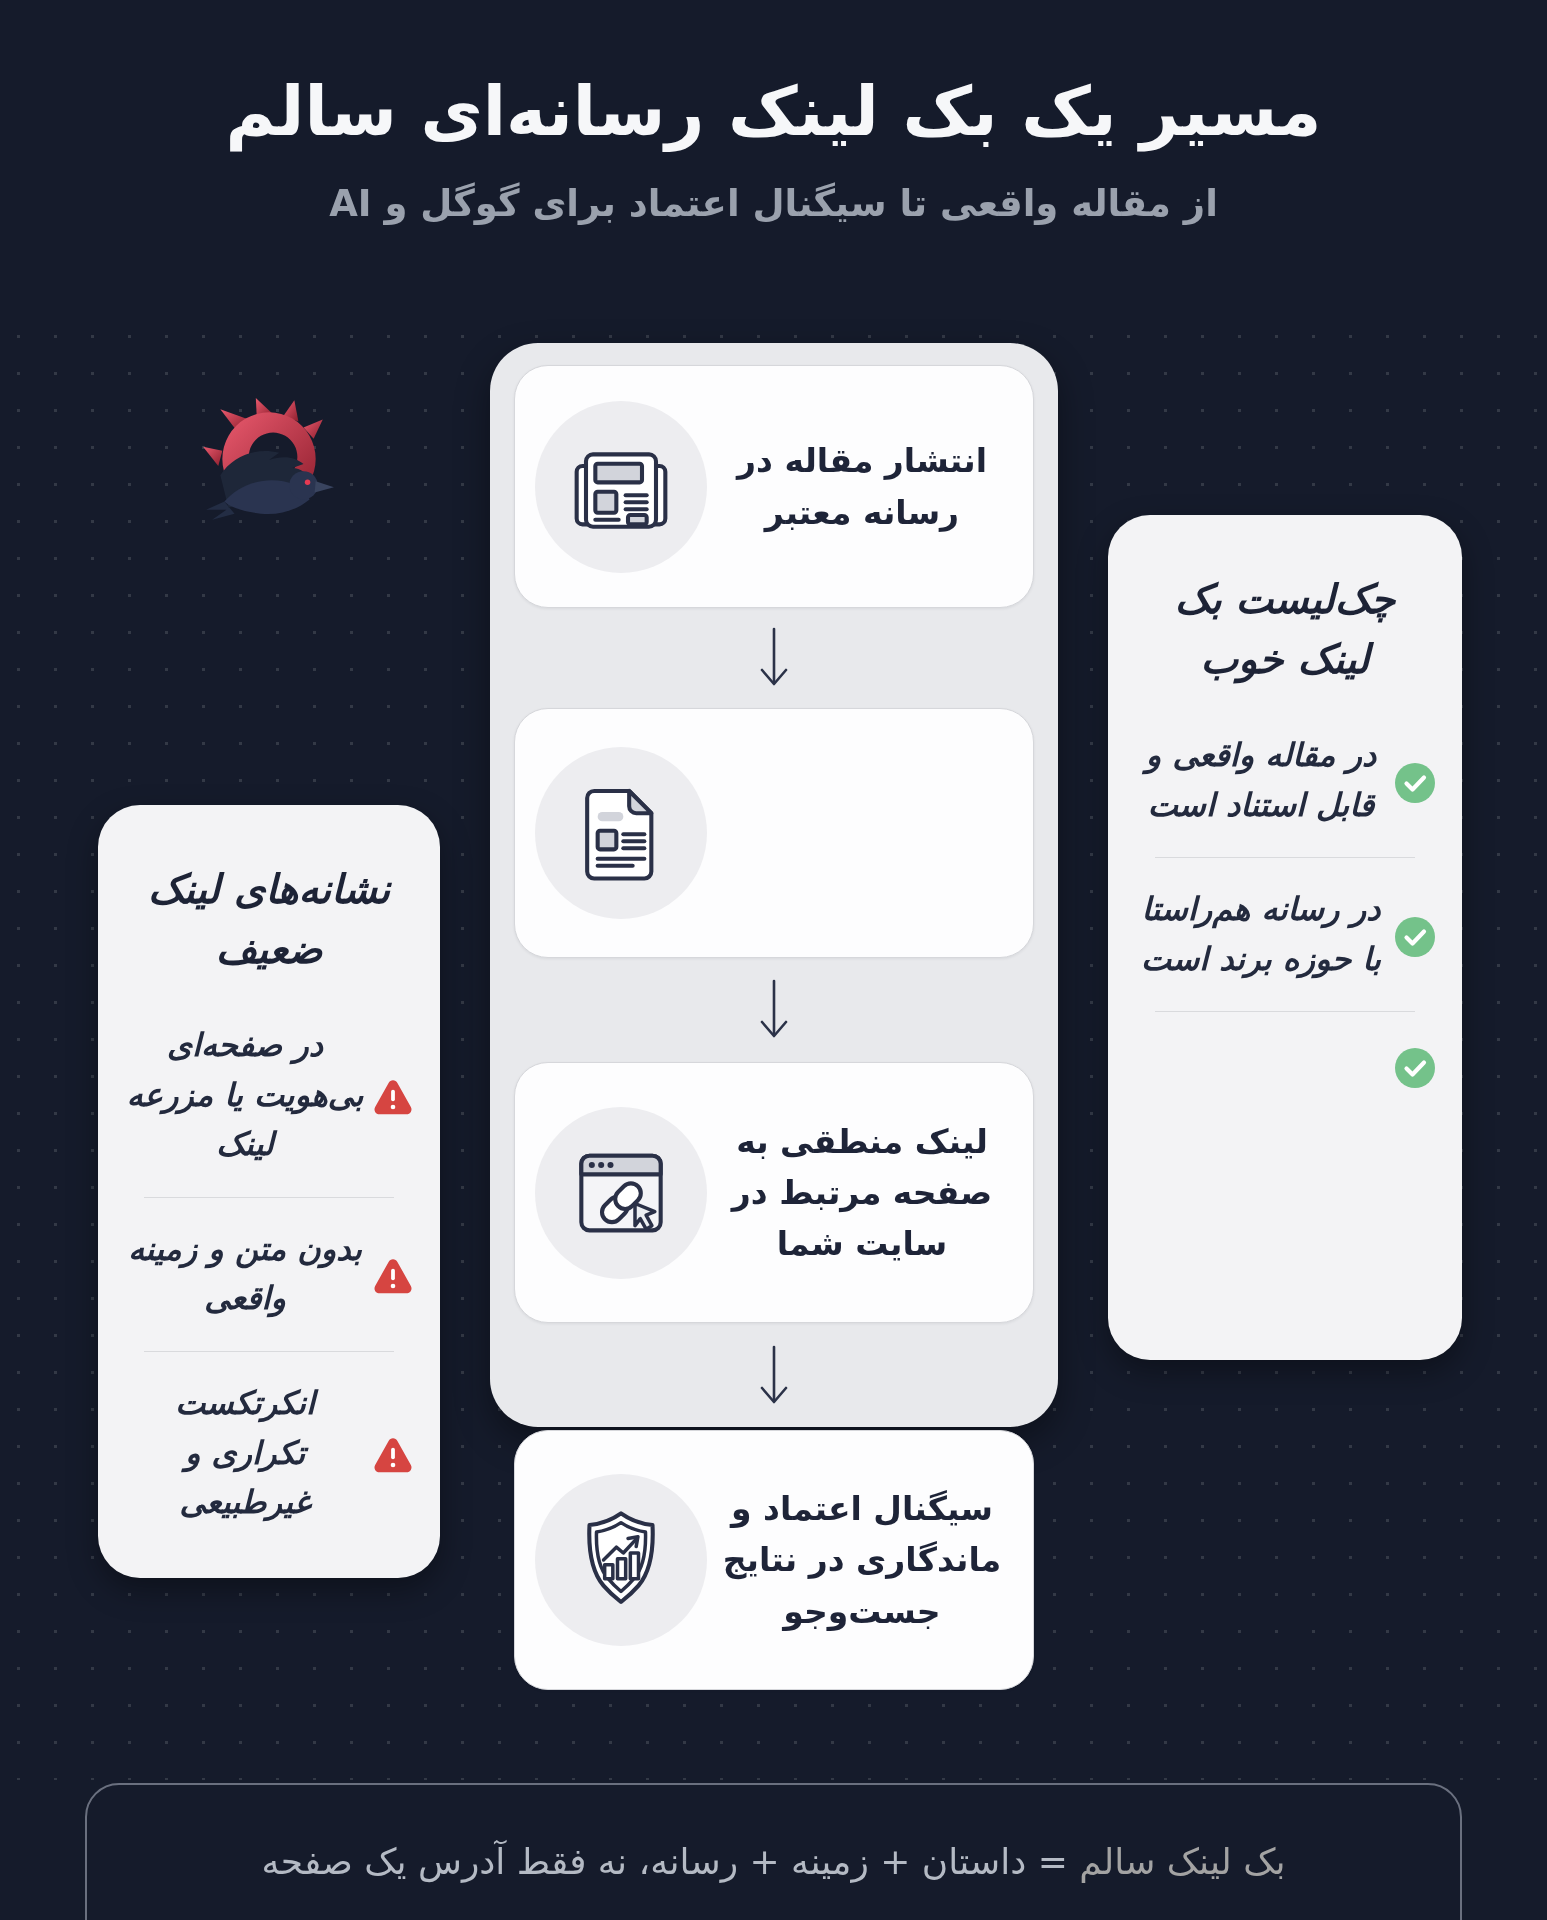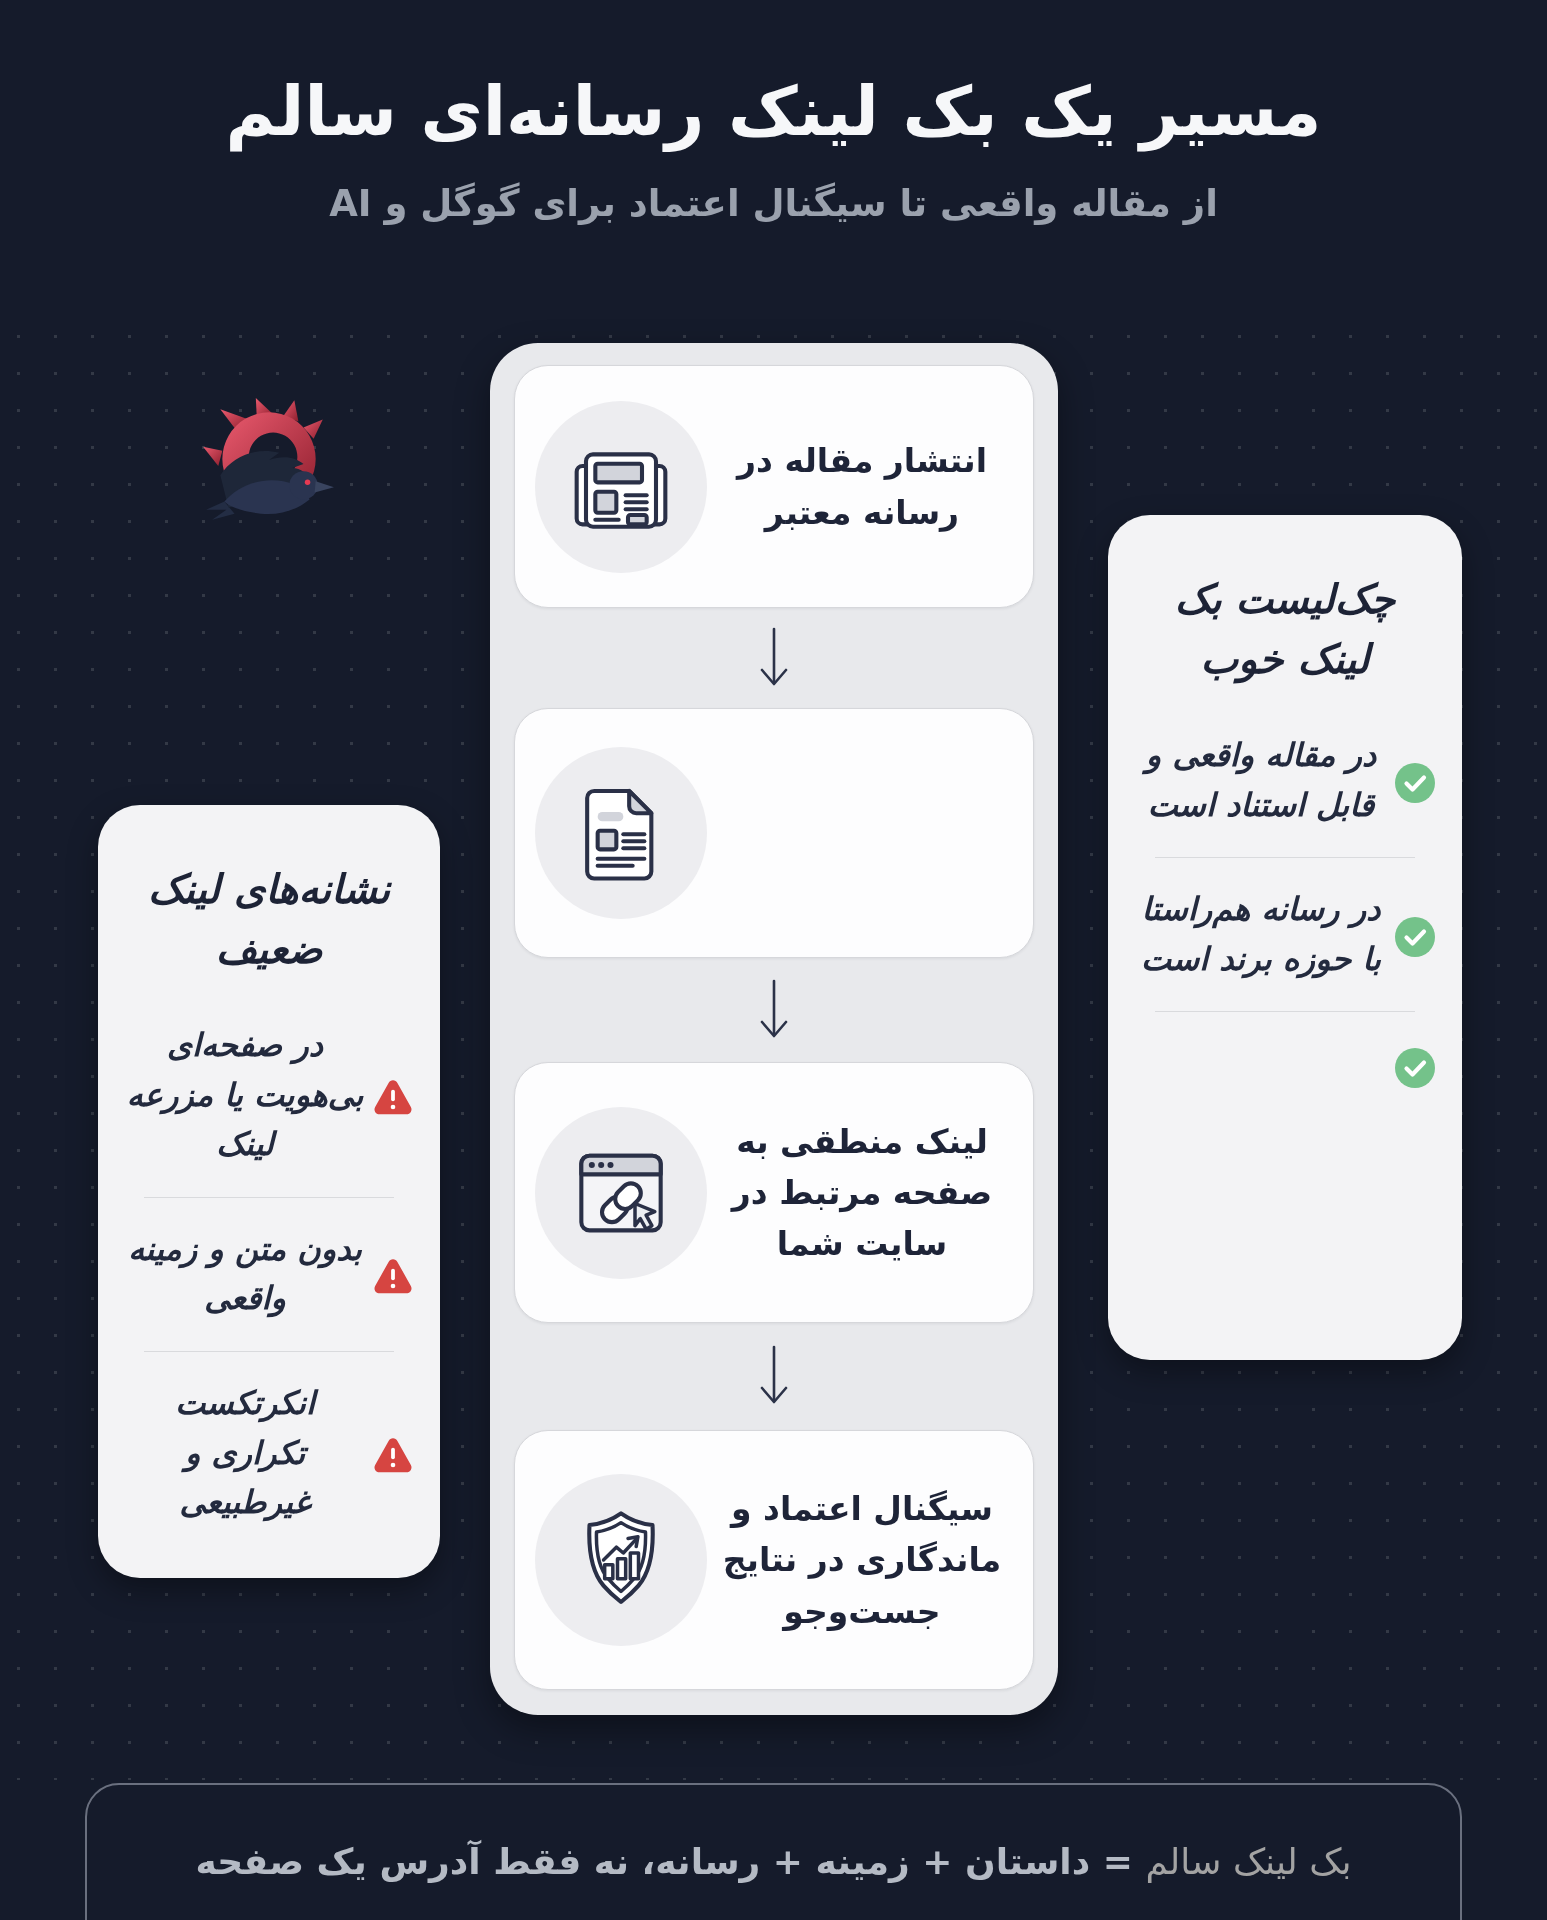--- a/index.html
+++ b/index.html
@@ -24,21 +24,21 @@
   }
   .subtitle {
     position:absolute; left:0; top:182px; width:100%;
     text-align:center; color:#9aa1ad;
     font-size:37px; font-weight:600;
   }
   
   .logo { position:absolute; left:198px; top:396px; width:142px; height:132px; }
   
   .flow {
-    position:absolute; left:490px; top:343px; width:568px; height:1372px;
+    position:absolute; left:490px; top:343px; width:568px; height:1084px;
     background:#e8e9ec; border-radius:48px;
     box-shadow:0 14px 34px rgba(0,0,0,0.38);
   }
   .step-card {
     position:absolute; left:24px; width:520px;
     background:#fdfdfe; border:1px solid #d6d7db; border-radius:34px;
     box-shadow:0 1px 3px rgba(20,25,45,0.07);
     display:flex; flex-direction:row; align-items:center;
     padding:0 24px 0 20px; gap:8px;
     direction:ltr;
@@ -82,21 +82,21 @@
     height:1px; background:#d9dadd; width:86%; margin:27px auto;
   }
   
   .footer-box {
     position:absolute; left:85px; top:1783px; width:1377px; height:190px;
     border:2px solid rgba(176,183,196,0.55); border-radius:34px;
     padding-top:50px; text-align:center;
   }
   .footer-box .footer-text { font-size:36px; line-height:1.5; }
   .footer-bold { color:#a3a3a3; font-weight:400; }
-  .footer-rest { color:#b4bac4; font-weight:700; }
+  .footer-rest { color:#b4bac4; font-weight:400; }
   
   .ink { stroke:#2a3047; stroke-width:3.5; fill:none; stroke-linecap:round; stroke-linejoin:round; }
 </style>
 </head>
 <body>
 
 <div class="dots-layer"></div>
 
 <div class="title">مسیر یک بک لینک رسانه‌ای سالم</div>
 <div class="subtitle">از مقاله واقعی تا سیگنال اعتماد برای گوگل و AI</div>

